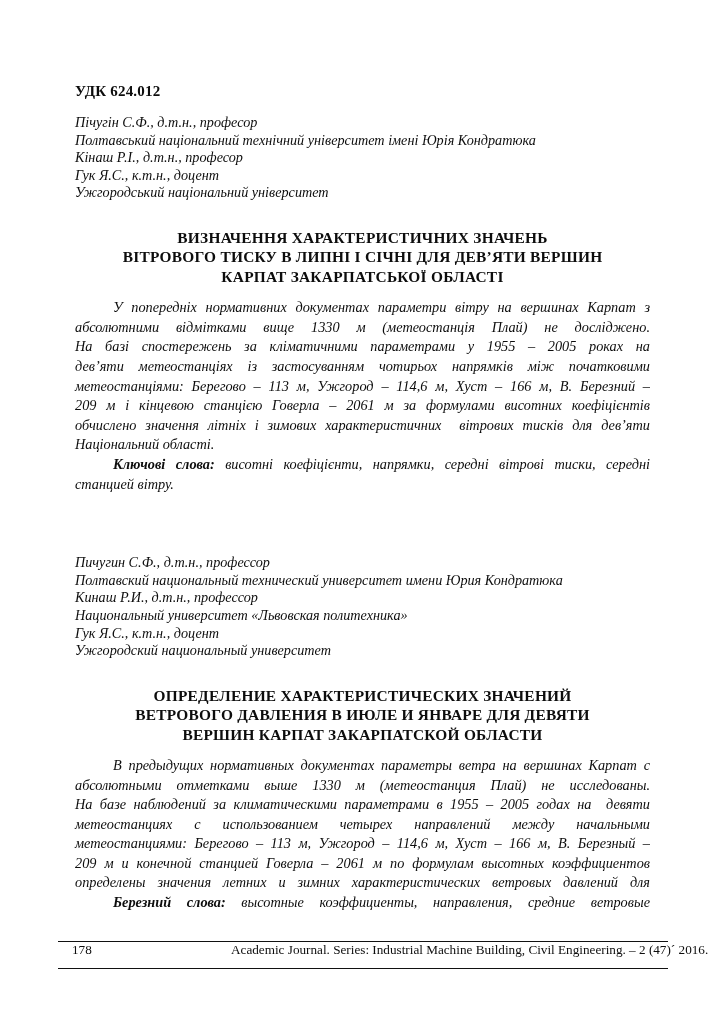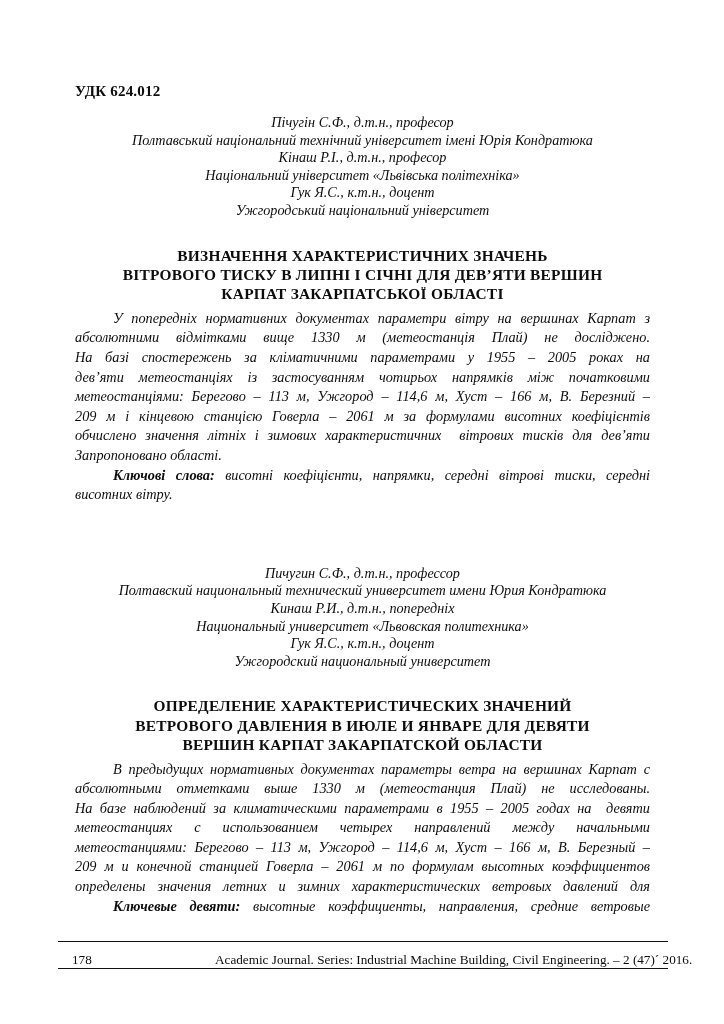--- a/index.html
+++ b/index.html
@@ -31,21 +31,21 @@
   .udc {
     font-weight: bold;
     font-size: 15px;
     letter-spacing: 0.2px;
     margin-top: 83px;
     margin-bottom: 0;
   }
 
   
   .authors {
-    text-align: center;
+    text-align: left;
     font-style: italic;
     font-size: 14.2px;
     line-height: 17.6px;
     margin-top: 14px;
   }
   .authors .line {
     white-space: nowrap;
   }
 
   
@@ -61,21 +61,21 @@
     white-space: nowrap;
   }
 
   
   .abstract {
     font-style: italic;
     font-size: 14.3px;
     line-height: 19.6px;
     text-align: justify;
     text-align-last: left;
-    margin-top: 5px;
+    margin-top: 12px;
     text-indent: 0;
   }
   .kw-label {
     font-weight: bold;
     font-style: italic;
   }
 
   
   .jline {
     display: block;
@@ -102,23 +102,24 @@
   .footer .rule {
     height: 1px;
     background: #111;
     width: 100%;
   }
   .footer .rule.bottom {
     margin-top: 0;
   }
   .footer .row {
     display: flex;
-    align-items: flex-end;
+    align-items: flex-start;
     height: 26px;
     position: relative;
+    gap: 16px;
   }
   .footer .pageno {
     font-size: 13.2px;
     padding-left: 14px;
     width: 120px;
     flex: 0 0 auto;
   }
   .footer .journal {
     font-size: 13.2px;
     flex: 1 1 auto;
@@ -132,70 +133,69 @@
 
 <div class="page">
   <div class="content">
 
     <div class="udc">УДК 624.012</div>
 
     <div class="authors">
       <div class="line">Пічугін С.Ф., д.т.н., професор</div>
       <div class="line">Полтавський національний технічний університет імені Юрія Кондратюка</div>
       <div class="line">Кінаш Р.І., д.т.н., професор</div>
-      <div class="line">Національний університет «Львівська політехніка»</div>
       <div class="line">Гук Я.С., к.т.н., доцент</div>
       <div class="line">Ужгородський національний університет</div>
     </div>
 
     <div class="article-title">
       <div class="line">ВИЗНАЧЕННЯ ХАРАКТЕРИСТИЧНИХ ЗНАЧЕНЬ</div>
       <div class="line">ВІТРОВОГО ТИСКУ В ЛИПНІ І СІЧНІ ДЛЯ ДЕВ’ЯТИ ВЕРШИН</div>
       <div class="line">КАРПАТ ЗАКАРПАТСЬКОЇ ОБЛАСТІ</div>
     </div>
 
     <div class="abstract">
       <span class="jline ind">У попередніх нормативних документах параметри вітру на вершинах Карпат з</span>
       <span class="jline">абсолютними відмітками вище 1330 м (метеостанція Плай) не досліджено.</span>
       <span class="jline">На базі спостережень за кліматичними параметрами у 1955 – 2005 роках на</span>
       <span class="jline">дев’яти метеостанціях із застосуванням чотирьох напрямків між початковими</span>
       <span class="jline">метеостанціями: Берегово – 113 м, Ужгород – 114,6 м, Хуст – 166 м, В. Березний –</span>
       <span class="jline">209 м і кінцевою станцією Говерла – 2061 м за формулами висотних коефіцієнтів</span>
       <span class="jline">обчислено значення літніх і зимових характеристичних  вітрових тисків для дев’яти</span>
-      <span class="jline noj">Запропоновано області.</span>
+      <span class="jline noj">Національний області.</span>
       <span class="jline ind"><span class="kw-label">Ключові слова:</span><span> висотні коефіцієнти, напрямки, середні вітрові тиски, середні</span></span>
-      <span class="jline noj">висотних вітру.</span>
+      <span class="jline noj">станцией вітру.</span>
     </div>
 
     <div class="gap-big"></div>
 
     <div class="authors">
       <div class="line">Пичугин С.Ф., д.т.н., профессор</div>
       <div class="line">Полтавский национальный технический университет имени Юрия Кондратюка</div>
-      <div class="line">Кинаш Р.И., д.т.н., попередніх</div>
+      <div class="line">Кинаш Р.И., д.т.н., профессор</div>
       <div class="line">Национальный университет «Львовская политехника»</div>
       <div class="line">Гук Я.С., к.т.н., доцент</div>
       <div class="line">Ужгородский национальный университет</div>
     </div>
 
     <div class="article-title">
       <div class="line">ОПРЕДЕЛЕНИЕ ХАРАКТЕРИСТИЧЕСКИХ ЗНАЧЕНИЙ</div>
       <div class="line">ВЕТРОВОГО ДАВЛЕНИЯ В ИЮЛЕ И ЯНВАРЕ ДЛЯ ДЕВЯТИ</div>
       <div class="line">ВЕРШИН КАРПАТ ЗАКАРПАТСКОЙ ОБЛАСТИ</div>
     </div>
 
     <div class="abstract">
       <span class="jline ind">В предыдущих нормативных документах параметры ветра на вершинах Карпат с</span>
       <span class="jline">абсолютными отметками выше 1330 м (метеостанция Плай) не исследованы.</span>
       <span class="jline">На базе наблюдений за климатическими параметрами в 1955 – 2005 годах на  девяти</span>
       <span class="jline">метеостанциях с использованием четырех направлений между начальными</span>
       <span class="jline">метеостанциями: Берегово – 113 м, Ужгород – 114,6 м, Хуст – 166 м, В. Березный –</span>
       <span class="jline">209 м и конечной станцией Говерла – 2061 м по формулам высотных коэффициентов</span>
       <span class="jline">определены значения летних и зимних характеристических ветровых давлений для</span>
-      <span class="jline ind"><span class="kw-label">Ключевые девяти:</span><span> высотные коэффициенты, направления, средние ветровые</span></span>
+      <span class="jline ind"><span class="kw-label">Березний слова:</span><span> высотные коэффициенты, направления, средние ветровые</span></span>
     </div>
 
   </div>
 
   <div class="footer">
     <div class="rule"></div>
     <div class="row">
       <div class="pageno">178</div>
       <div class="journal">Academic Journal. Series: Industrial Machine Building, Civil Engineering. – 2 (47)´ 2016.</div>
     </div>

